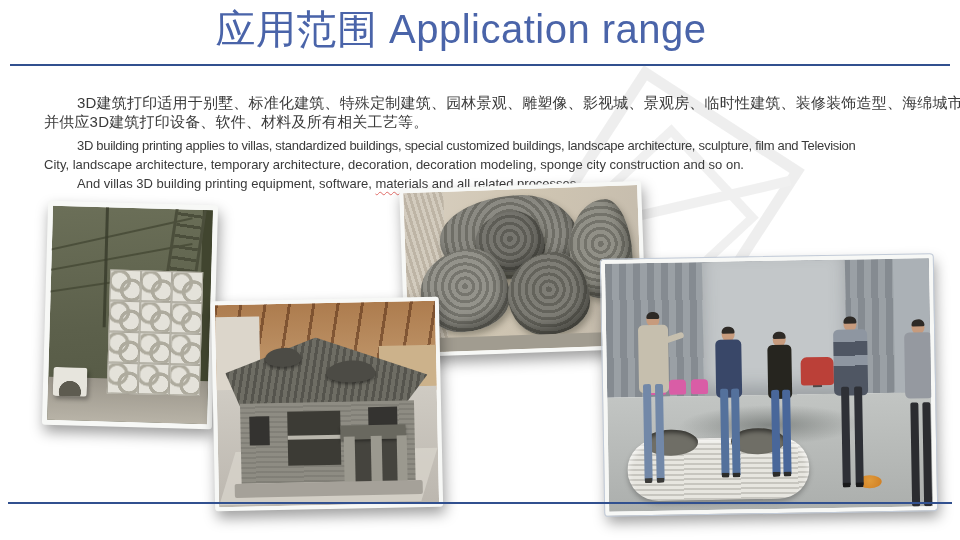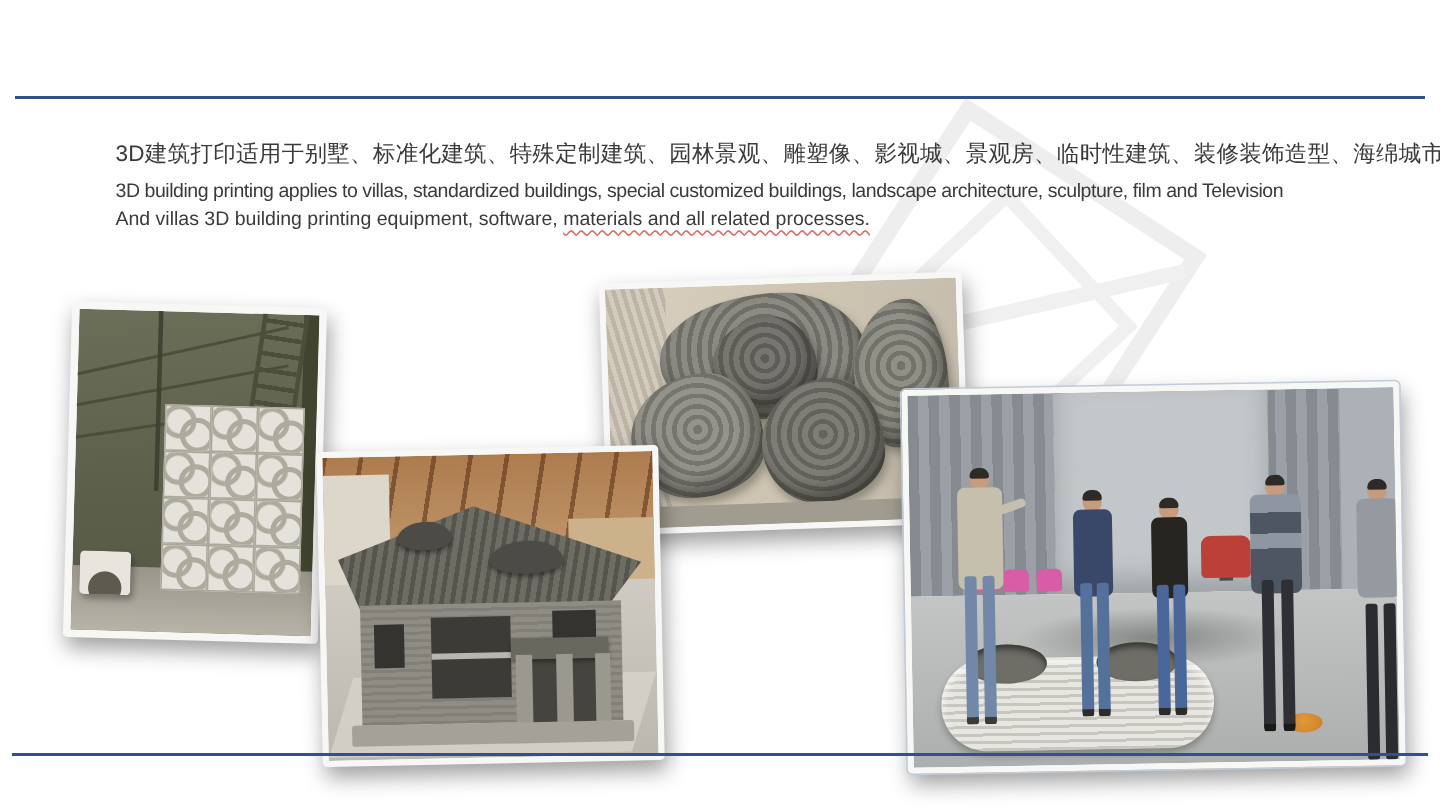--- a/index.html
+++ b/index.html
@@ -156,25 +156,28 @@
 <body>
 
 <div class="slide">
 
   <div class="wm">
     <div class="sq1"></div>
     <div class="sq2"></div>
     <div class="bar"></div>
   </div>
 
+  <h1 class="title">应用范围 Application range</h1>
   <div class="rule top"></div>
 
   <div class="bodytext">
     <div class="ln zh ind">3D建筑打印适用于别墅、标准化建筑、特殊定制建筑、园林景观、雕塑像、影视城、景观房、临时性建筑、装修装饰造型、海绵城市建设等等。</div>
+    <div class="ln zh">并供应3D建筑打印设备、软件、材料及所有相关工艺等。</div>
     <div class="ln en ind gap tight">3D building printing applies to villas, standardized buildings, special customized buildings, landscape architecture, sculpture, film and Television</div>
+    <div class="ln en">City, landscape architecture, temporary architecture, decoration, decoration modeling, sponge city construction and so on.</div>
     <div class="ln en ind"><span>And villas 3D building printing equipment, software, </span><span class="sq">materials and all related processes.</span></div>
   </div>
 
   <div class="photo photo1">
     <div class="scene">
       <div class="abs p1-wall"></div>
       <div class="abs p1-brace" style="top:12%;transform:rotate(-14deg);"></div>
       <div class="abs p1-brace" style="top:23%;transform:rotate(-12deg);"></div>
       <div class="abs p1-brace" style="top:34%;transform:rotate(-10deg);"></div>
       <div class="abs p1-pole"></div>

